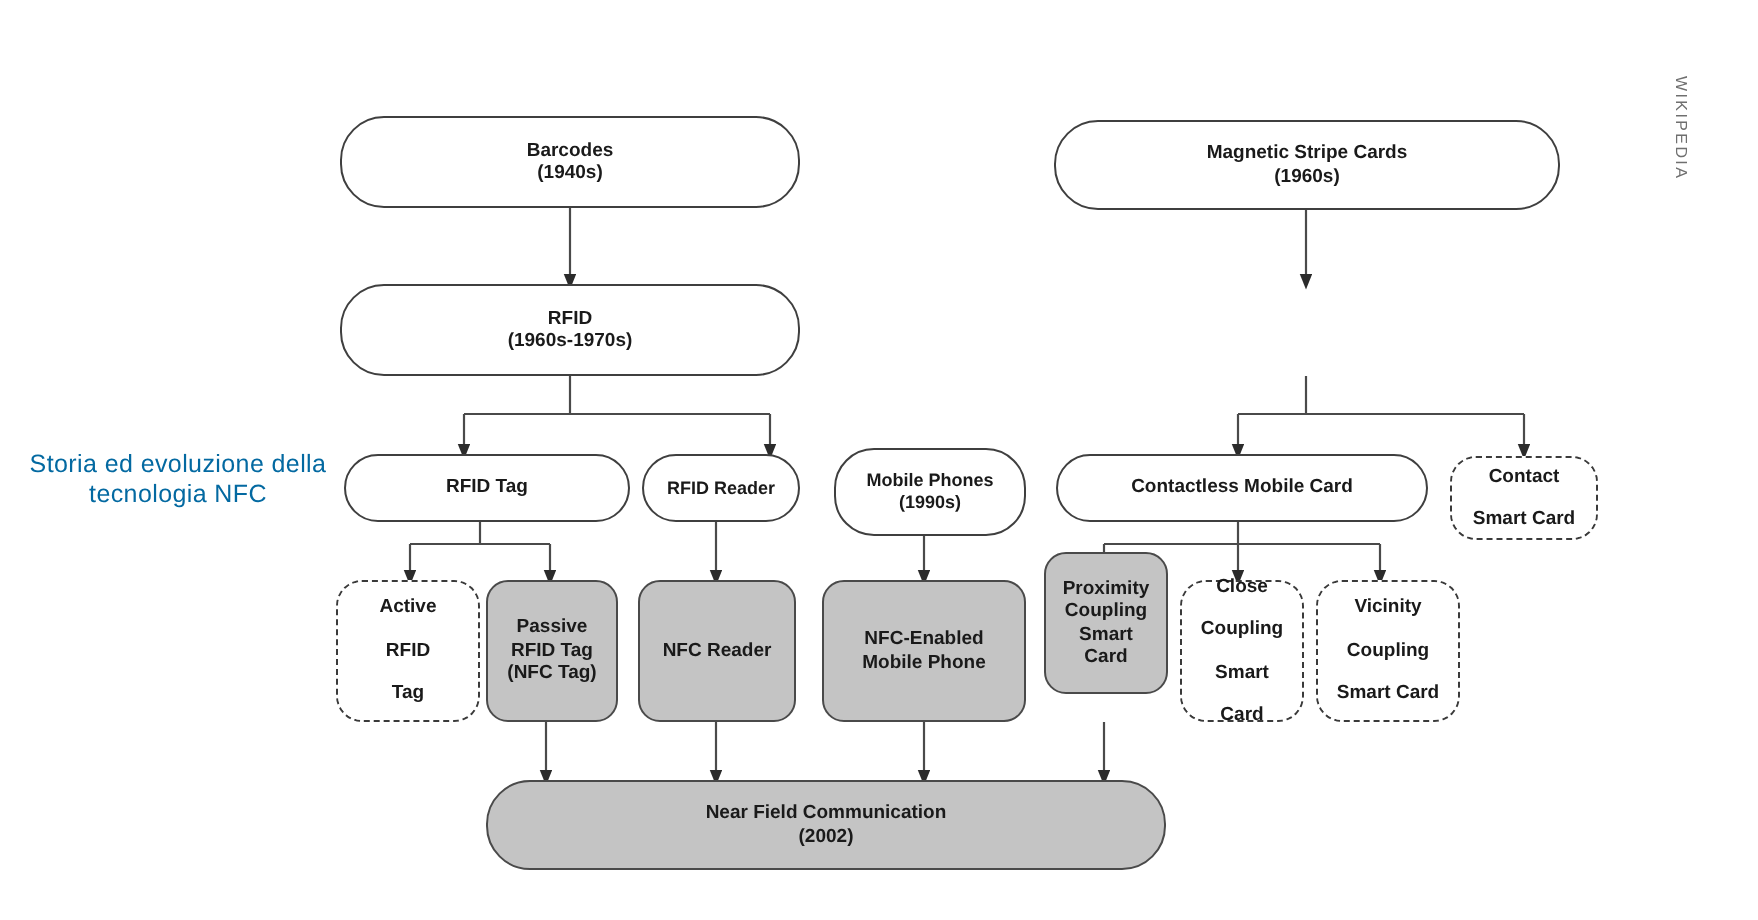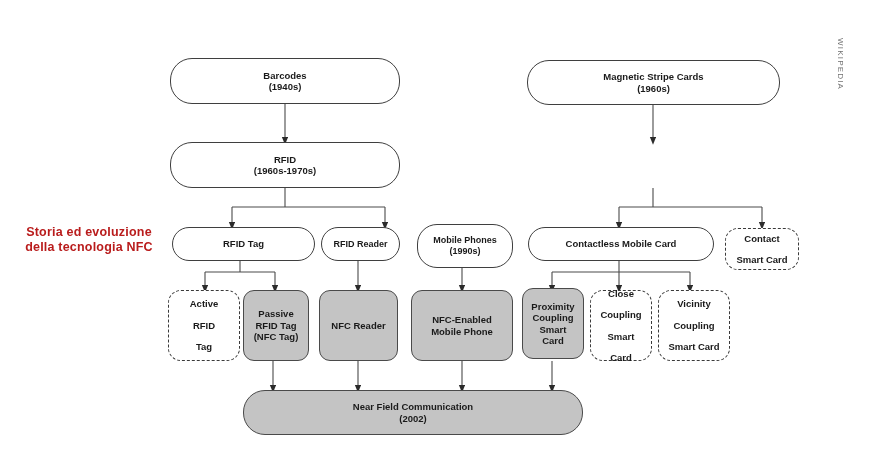--- a/index.html
+++ b/index.html
@@ -25,23 +25,22 @@
 
   
   .caption {
     position: absolute;
     left: 14px;
     top: 225px;
     width: 150px;
     text-align: center;
     font-size: 12.5px;
     line-height: 15px;
-    color: #b91c1c;
+    color: #0369a1;
     letter-spacing: 0.2px;
-    font-weight: bold;
   }
 
   
   .watermark {
     position: absolute;
     left: 845px;
     top: 38px;
     font-size: 8px;
     letter-spacing: 1.2px;
     color: #6f6f6f;
@@ -196,21 +195,21 @@
 
   <div class="node solid pill" style="left:528px; top:227px; width:186px; height:34px;">
     <span class="ln">Contactless Mobile Card</span>
   </div>
 
   <div class="node dashed" style="left:725px; top:228px; width:74px; height:42px;">
     <span class="ln">Contact</span>
     <span class="ln">Smart Card</span>
   </div>
 
-  <div class="node filled" style="left:522px; top:288px; width:62px; height:71px;">
+  <div class="node filled" style="left:522px; top:276px; width:62px; height:71px;">
     <span class="ln">Proximity</span>
     <span class="ln">Coupling</span>
     <span class="ln">Smart</span>
     <span class="ln">Card</span>
   </div>
 
   <div class="node dashed" style="left:590px; top:290px; width:62px; height:71px;">
     <span class="ln">Close</span>
     <span class="ln">Coupling</span>
     <span class="ln">Smart</span>

